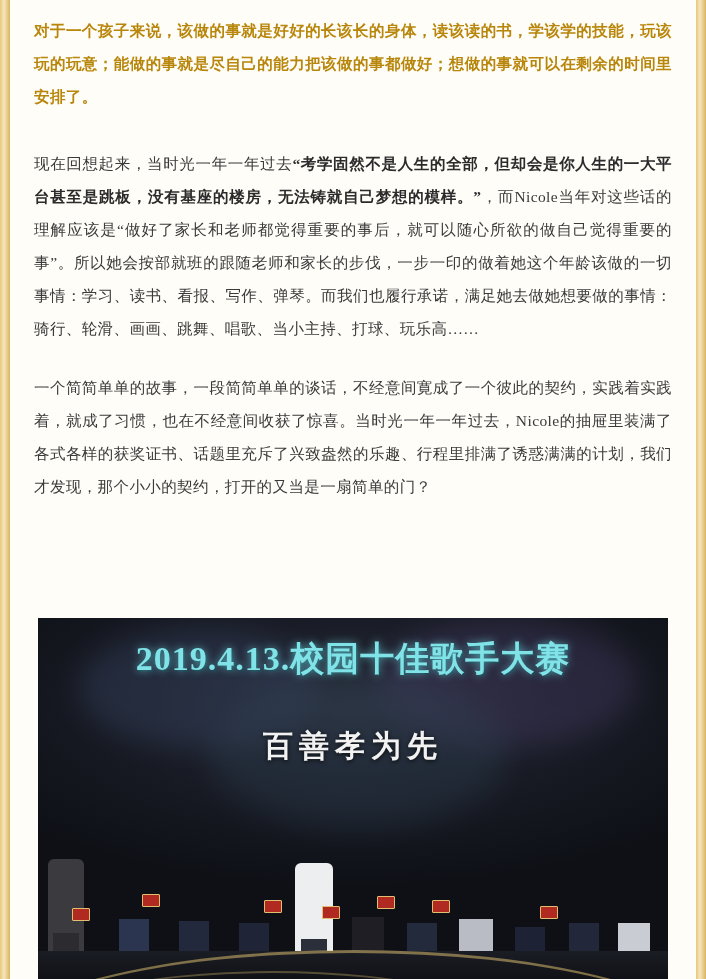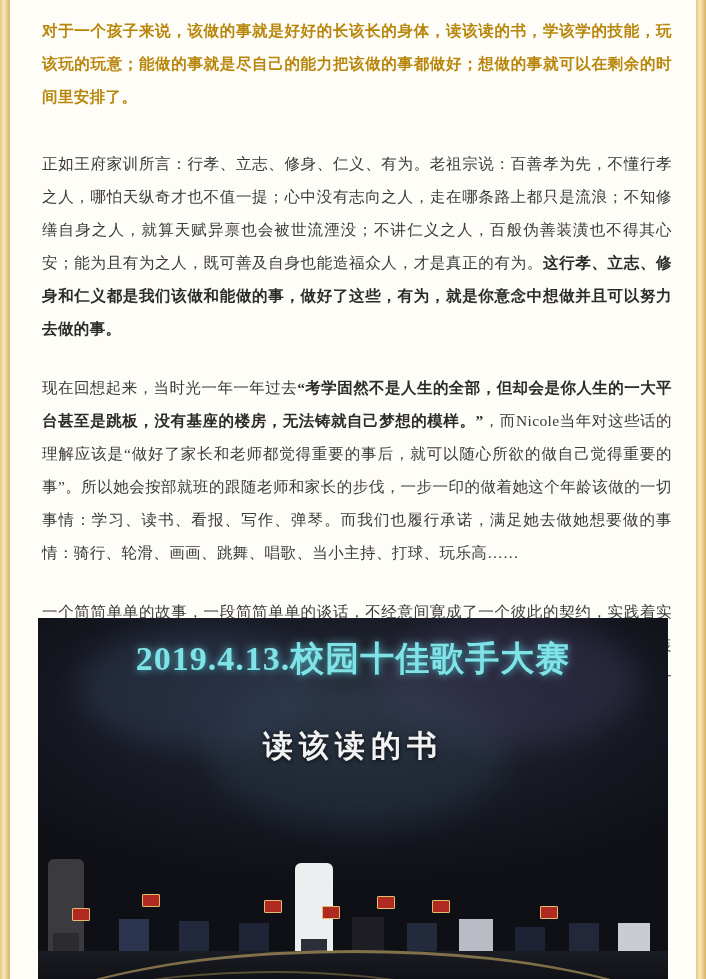--- a/index.html
+++ b/index.html
@@ -30,21 +30,21 @@
   }
   .edge-left { left: 0; }
   .edge-right { right: 0; }
 
   .content {
     position: absolute;
     left: 10px;
     right: 10px;
     top: 0;
     bottom: 0;
-    padding: 14px 24px 0 32px;
+    padding: 14px 24px 0 24px;
     box-sizing: border-box;
   }
 
   p {
     margin: 0 0 26px 0;
     font-size: 15.5px;
     line-height: 33px;
     color: #3a3a3a;
     text-align: justify;
     letter-spacing: 0.4px;
@@ -191,41 +191,38 @@
 <body>
 
 <div class="page">
   <div class="edge-left"></div>
   <div class="edge-right"></div>
 
   <div class="content">
 
     <p class="gold">对于一个孩子来说，该做的事就是好好的长该长的身体，读该读的书，学该学的技能，玩该玩的玩意；能做的事就是尽自己的能力把该做的事都做好；想做的事就可以在剩余的时间里安排了。</p>
 
-    <p>
-      <span>正如王府家训所言：行孝、立志、修身、仁义、有为。老祖宗说：百善孝为先，不懂行孝之人，哪怕天纵奇才也不值一提；心中没有志向之人，走在哪条路上都只是流浪；不知修缮自身之人，就算天赋异禀也会被世流湮没；不讲仁义之人，百般伪善装潢也不得其心安；能为且有为之人，既可善及自身也能造福众人，才是真正的有为。</span><span class="b">这行孝、立志、修身和仁义都是我们该做和能做的事，做好了这些，有为，就是你意念中想做并且可以努力去做的事。</span>
-    </p>
 
     <p>
       <span>现在回想起来，当时光一年一年过去</span><span class="bq">“考学固然不是人生的全部，但却会是你人生的一大平台甚至是跳板，没有基座的楼房，无法铸就自己梦想的模样。”</span><span>，而Nicole当年对这些话的理解应该是“做好了家长和老师都觉得重要的事后，就可以随心所欲的做自己觉得重要的事”。所以她会按部就班的跟随老师和家长的步伐，一步一印的做着她这个年龄该做的一切事情：学习、读书、看报、写作、弹琴。而我们也履行承诺，满足她去做她想要做的事情：骑行、轮滑、画画、跳舞、唱歌、当小主持、打球、玩乐高……</span>
     </p>
 
     <p>一个简简单单的故事，一段简简单单的谈话，不经意间寛成了一个彼此的契约，实践着实践着，就成了习惯，也在不经意间收获了惊喜。当时光一年一年过去，Nicole的抽屉里装满了各式各样的获奖证书、话题里充斥了兴致盎然的乐趣、行程里排满了诱惑满满的计划，我们才发现，那个小小的契约，打开的又当是一扇简单的门？</p>
   </div>
 
   <div class="photo-wrap">
     <div class="photo">
       <div class="stage-bg"></div>
 
       <div class="spot" style="width:240px;height:120px;left:40px;top:10px;background:#3b4a6b;"></div>
       <div class="spot" style="width:260px;height:130px;right:30px;top:0;background:#4a3f6b;"></div>
       <div class="spot" style="width:300px;height:150px;left:170px;top:60px;background:#2e4152;"></div>
 
       <div class="title-main">2019.4.13.校园十佳歌手大赛</div>
-      <div class="title-sub">读该读的书</div>
+      <div class="title-sub">百善孝为先</div>
 
       <div class="people">
 
         <div class="person" style="left:28px;">
           <div class="hair" style="width:26px;height:46px;top:0;background:#2a2118;"></div>
           <div class="head" style="width:18px;height:21px;top:8px;background:#e6c2a6;"></div>
           <div class="body" style="width:36px;height:120px;background:#3a3a3f;"></div>
           <div class="legs" style="width:26px;height:46px;bottom:0;background:#2c2c30;"></div>
           <div class="cert" style="left:6px;bottom:58px;"></div>
         </div>

